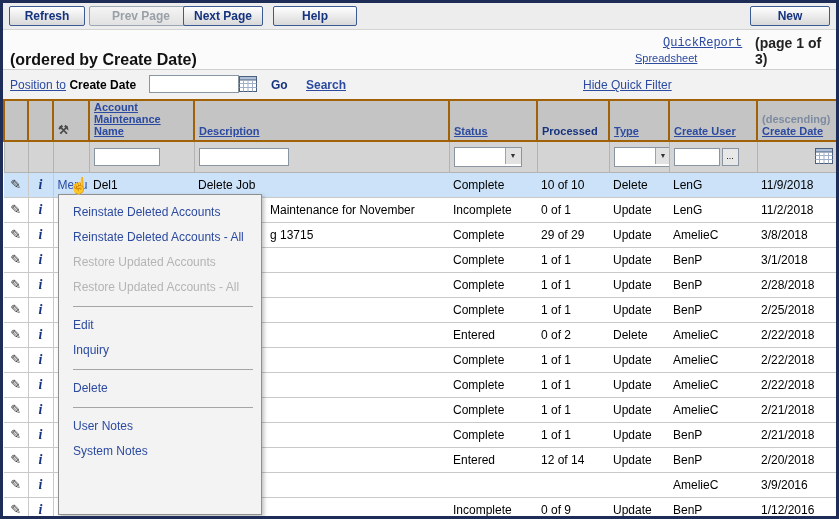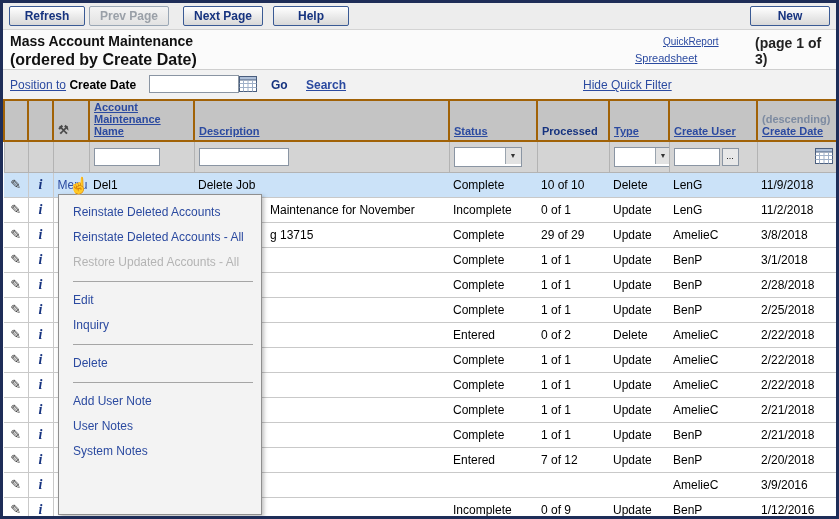--- a/index.html
+++ b/index.html
@@ -5,32 +5,32 @@
   html,body{margin:0;padding:0;background:#fff;}
   .page{position:relative;width:839px;height:519px;box-sizing:border-box;border:3px solid #1e2d58;
         background:#fff;font-family:"Liberation Sans",sans-serif;font-size:12px;color:#000;overflow:hidden;}
 
   
   .toolbar{position:absolute;left:0;top:0;width:100%;height:26px;background:#ededed;border-bottom:1px solid #d4d4d4;}
   .btn{position:absolute;top:3px;height:20px;font-family:"Liberation Sans",sans-serif;font-weight:bold;font-size:12px;
        color:#16337f;background:linear-gradient(#ffffff,#d8d8d8);border:1px solid #3a5a94;border-radius:2px;
        padding:0 8px;cursor:pointer;line-height:16px;}
   .b-refresh{left:6px;width:76px}
-  .b-prev{left:86px;width:80px}
+  .b-prev{left:86px;width:104px}
   .b-next{left:180px;width:80px}
-  .b-help{left:270px;width:76px}
+  .b-help{left:270px;width:84px}
   .b-new{right:6px;width:80px}
   .btn.disabled{color:#9aa0a8;border-color:#9aa7b5;background:linear-gradient(#f4f4f4,#e2e2e2);cursor:default;}
 
   
   .titlebar{position:absolute;left:0;top:27px;width:100%;height:39px;background:#fbfbfb;}
   .page-title{position:absolute;left:7px;top:3px;font-size:14px;font-weight:bold;color:#111;}
   .page-subtitle{position:absolute;left:7px;top:21px;font-size:16px;font-weight:bold;color:#111;}
   .lnk{color:#2b4aa0;text-decoration:underline;cursor:pointer;}
-  .quickreport{position:absolute;left:660px;top:6px;font-size:10px;}
+  .quickreport{position:absolute;left:660px;top:6px;font-size:12px;font-family:Liberation Mono, monospace;}
   .spreadsheet{position:absolute;left:632px;top:22px;font-size:11px;}
   .pageinfo{position:absolute;left:752px;top:5px;font-size:14px;font-weight:bold;color:#222;}
 
   
   .qf{position:absolute;left:0;top:66px;width:100%;height:30px;background:#f2f2f2;border-top:1px solid #cfcfcf;}
   .qf .pos{position:absolute;left:7px;top:8px;font-size:12px;}
   .qf .pos b{color:#000;}
   .pin{position:absolute;left:146px;top:5px;width:84px;height:16px;border:1px solid #8a95a3;font-size:11px;padding:0 2px;background:#fff;}
   .calbtn{display:inline-block;cursor:pointer;line-height:0;}
   .cal1{position:absolute;left:236px;top:5px;}
@@ -83,21 +83,20 @@
 
   <div class="toolbar">
     <button class="btn b-refresh">Refresh</button>
     <button class="btn b-prev disabled">Prev Page</button>
     <button class="btn b-next">Next Page</button>
     <button class="btn b-help">Help</button>
     <button class="btn b-new">New</button>
   </div>
 
   <div class="titlebar">
-    <div class="page-title">Mass Account Maintenance</div>
     <div class="page-subtitle">(ordered by Create Date)</div>
     <span class="lnk quickreport">QuickReport</span>
     <span class="lnk spreadsheet">Spreadsheet</span>
     <span class="pageinfo">(page 1 of 3)</span>
   </div>
 
   <div class="qf">
     <span class="pos">
       <span class="lnk">Position to</span>
       <b>Create Date</b>
@@ -310,21 +309,21 @@
           <td>BenP</td>
           <td>2/21/2018</td>
         </tr>
         <tr>
           <td class="c-edit"><span class="edit-glyph">✎</span></td>
           <td class="c-info"><span class="info-glyph">i</span></td>
           <td></td>
           <td></td>
           <td></td>
           <td>Entered</td>
-          <td>7 of 12</td>
+          <td>12 of 14</td>
           <td>Update</td>
           <td>BenP</td>
           <td>2/20/2018</td>
         </tr>
         <tr>
           <td class="c-edit"><span class="edit-glyph">✎</span></td>
           <td class="c-info"><span class="info-glyph">i</span></td>
           <td></td>
           <td></td>
           <td></td>
@@ -345,27 +344,27 @@
           <td>Update</td>
           <td>BenP</td>
           <td>1/12/2016</td>
         </tr>
       </tbody>
   </table>
 
   <div class="ctxmenu" id="ctxmenu">
       <div class="mi">Reinstate Deleted Accounts</div>
       <div class="mi">Reinstate Deleted Accounts - All</div>
+      <div class="mi dis">Restore Updated Accounts</div>
       <div class="mi dis">Restore Updated Accounts - All</div>
       <div class="sep"></div>
       <div class="mi">Edit</div>
       <div class="mi">Inquiry</div>
       <div class="sep"></div>
       <div class="mi">Delete</div>
       <div class="sep"></div>
-      <div class="mi">Add User Note</div>
       <div class="mi">User Notes</div>
       <div class="mi">System Notes</div>
     </div>
 
   <div class="hand">☝</div>
 
 </div>
 
 </body></html>

